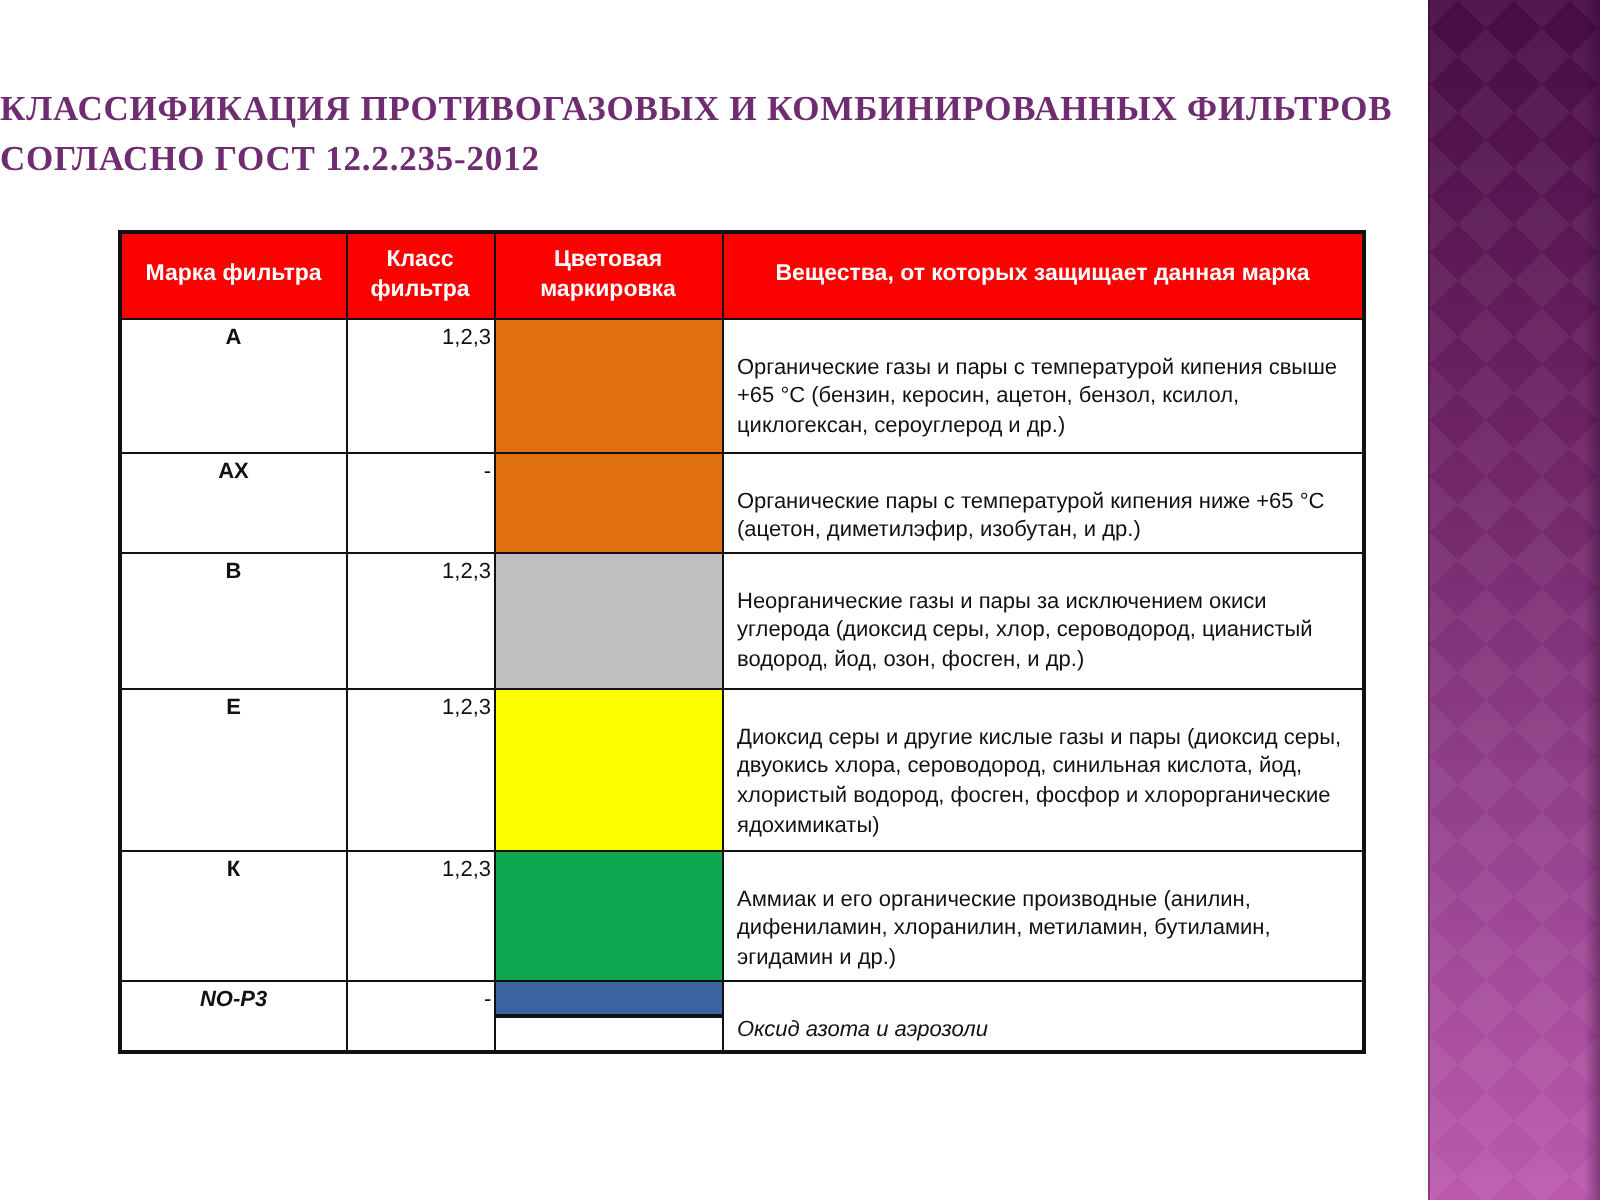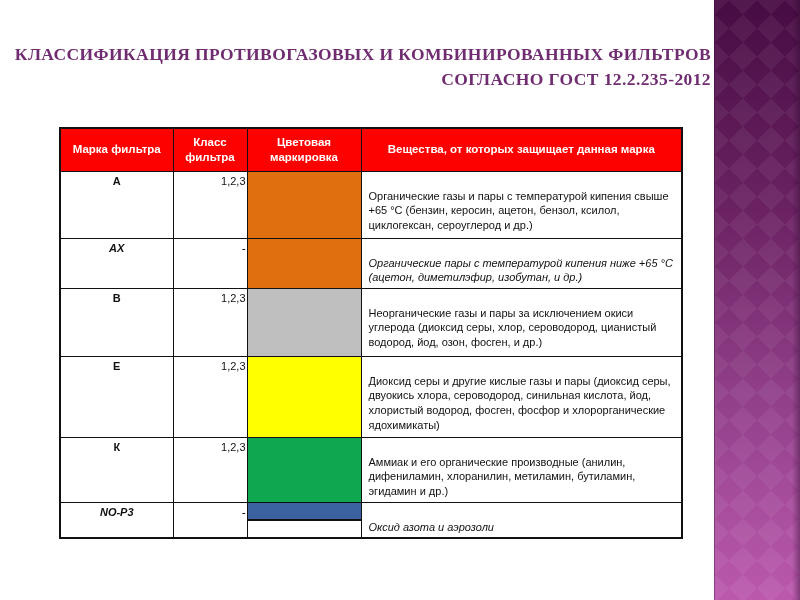--- a/index.html
+++ b/index.html
@@ -8,33 +8,33 @@
     background: #ffffff;
     font-family: "Liberation Sans", sans-serif;
     position: relative;
     overflow: hidden;
   }
 
   
   .slide-title {
     position: absolute;
     left: 0; top: 42px; width: 711px;
-    text-align: right;
+    text-align: left;
     font-family: "Liberation Serif", serif;
     font-weight: bold;
     font-size: 17.5px;
     line-height: 1.4;
     letter-spacing: 0.4px;
     color: var(--title-color, #702C70);
   }
 
   
   .table-wrap {
     position: absolute;
-    left: 59px; top: 115px; margin-top: 12px;
+    left: 59px; top: 115px;
   }
   table.filter-table {
     border-collapse: collapse;
     table-layout: fixed;
     width: 622px;
     border: 2px solid #111;
   }
   .filter-table th, .filter-table td {
     border: 1.5px solid #111;
     overflow: hidden;
@@ -72,21 +72,21 @@
   .swatch { position: absolute; inset: 0; }
   .swatch.split { bottom: 48%; border-bottom: 2px solid #111; }
   td.description-cell {
     padding: 17px 8px 3px 7px;
     line-height: 1.33;
     text-align: left;
   }
 
   
   tr.row-0 { height: 67px; }
-  tr.row-1 { height: 43px; font-style: italic; }
+  tr.row-1 { height: 43px; }
   tr.row-2 { height: 68px; }
   tr.row-3 { height: 81px; }
   tr.row-4 { height: 52px; }
   tr.row-5 { height: 27px; font-style: italic; }
   tr.row-6 { height: 27px; }
   tr.row-7 { height: 27px; }
 
   
   .sidebar {
     position: absolute;

